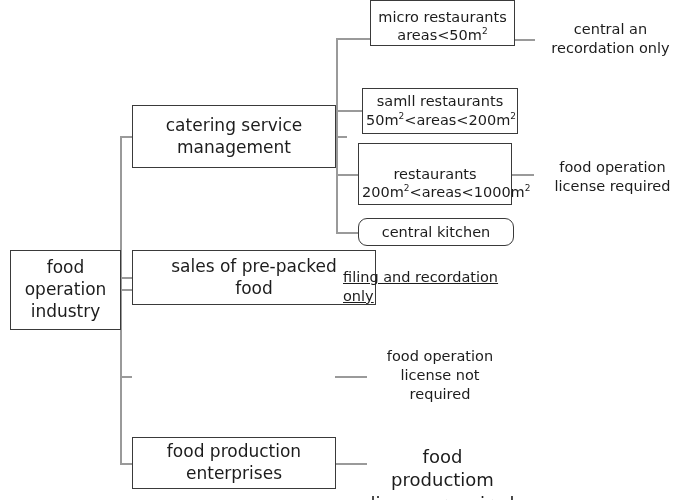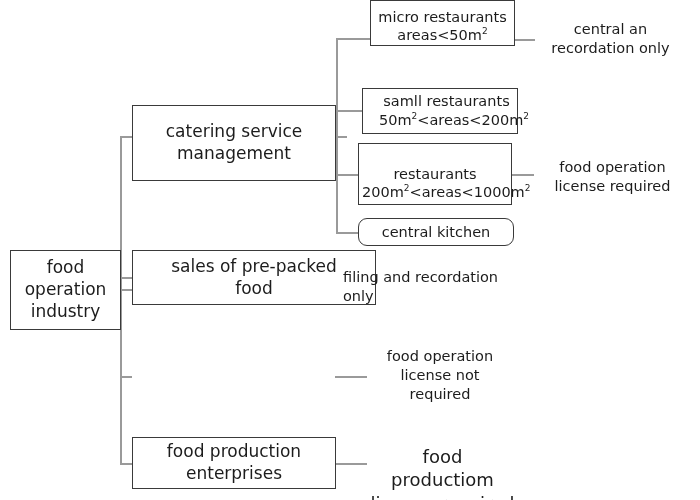--- a/index.html
+++ b/index.html
@@ -37,21 +37,21 @@
     box-sizing: border-box;
   }
   .note {
     position: absolute;
     color: #1c1c1c;
     line-height: 1.3;
     z-index: 3;
     white-space: pre-line;
   }
   .note.center { text-align: center; }
-  .note.left   { text-align: left; }
+  .note.left   { text-align: left; text-decoration: underline; }
   .edge {
     position: absolute;
     background: #9a9a9a;
     z-index: 1;
   }
   .edge.h { height: 1.6px; }
   .edge.v { width: 1.6px; }
   sup {
     font-size: 0.62em;
     vertical-align: super;
@@ -86,38 +86,38 @@
   <div class="edge h" style="left:335px; top:277px; width:12px;"></div>
 
   <div class="edge h" style="left:335px; top:376px; width:32px;"></div>
 
   <div class="edge h" style="left:335px; top:463px; width:32px;"></div>
 
   <div class="node" style="left:10px; top:250px; width:111px; height:80px; font-size:17px;">
     <span class="txt"><span>food</span><br><span>operation</span><br><span>industry</span></span>
   </div>
 
-  <div class="node" style="left:132px; top:105px; width:204px; height:76px; font-size:17px;">
+  <div class="node" style="left:132px; top:105px; width:204px; height:63px; font-size:17px;">
     <span class="txt"><span>catering service</span><br><span>management</span></span>
   </div>
 
   <div class="node" style="left:132px; top:250px; width:244px; height:55px; font-size:17px;">
     <span class="txt"><span>sales of pre-packed</span><br><span>food</span></span>
   </div>
 
 
   <div class="node" style="left:132px; top:437px; width:204px; height:52px; font-size:17px;">
     <span class="txt"><span>food production</span><br><span>enterprises</span></span>
   </div>
 
   <div class="node" style="left:370px; top:0; width:145px; height:46px; font-size:14.5px;align-items:flex-end;">
     <span class="txt"><span>micro restaurants</span><br><span>areas&lt;50m</span><sup>2</sup></span>
   </div>
 
-  <div class="node" style="left:362px; top:88px; width:156px; height:46px; font-size:14.5px;padding-left:13px;">
+  <div class="node" style="left:362px; top:88px; width:156px; height:46px; font-size:14.5px;">
     <span class="txt"><span>samll restaurants</span><br><span>50m</span><sup>2</sup><span>&lt;areas&lt;200m</span><sup>2</sup></span>
   </div>
 
   <div class="node" style="left:358px; top:143px; width:154px; height:62px; font-size:14.5px;">
     <span class="txt"><br><span>restaurants</span><br><span>200m</span><sup>2</sup><span>&lt;areas&lt;1000m</span><sup>2</sup></span>
   </div>
 
   <div class="node" style="left:358px; top:218px; width:156px; height:28px; font-size:14.5px;border-radius:9px;">
     <span class="txt"><span>central kitchen</span></span>
   </div>

